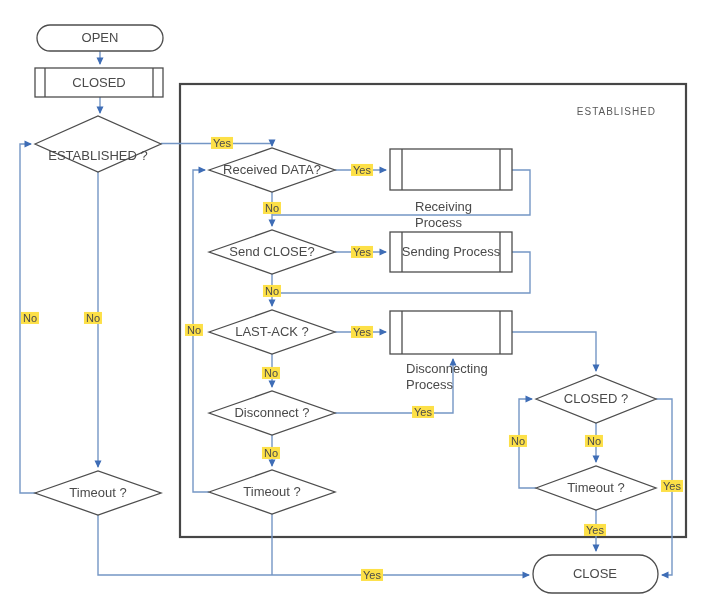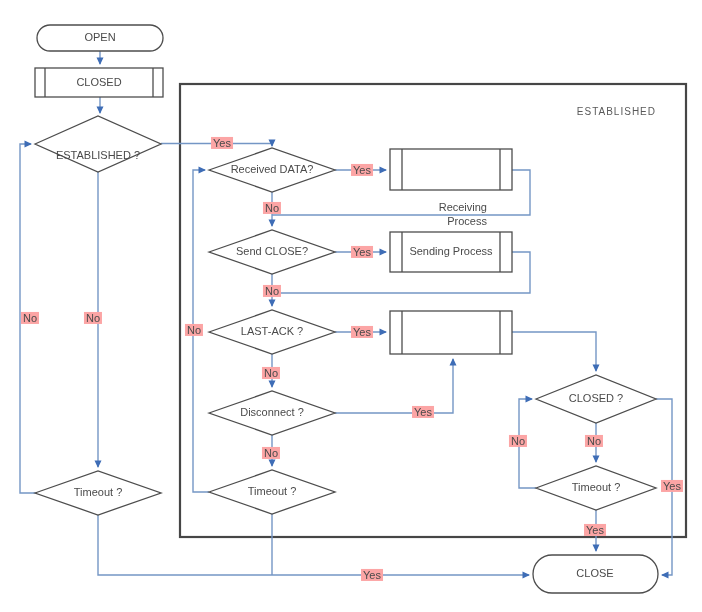--- a/index.html
+++ b/index.html
@@ -9,28 +9,28 @@
     font-family:"Liberation Sans",sans-serif;
   }
   #stage svg{position:absolute;left:0;top:0;}
   .shape{fill:#ffffff;stroke:var(--shape,#4d4d4d);stroke-width:1.3px;}
   .bar{stroke:var(--shape,#4d4d4d);stroke-width:1.3px;}
   .region{fill:none;stroke:var(--region,#464646);stroke-width:2.2px;}
   .edge{fill:none;stroke:var(--line,#7496c5);stroke-width:1.4px;}
   .arrhead{fill:var(--arrow,#3e6db6);stroke:none;}
   .lbl{
     position:absolute;transform:translate(-50%,-50%);
-    font-size:11px;line-height:1.25;color:var(--text,#4a4a4a);
-    text-align:right;white-space:nowrap;
+    font-size:13px;line-height:1.25;color:var(--text,#4a4a4a);
+    text-align:left;white-space:nowrap;
   }
   .lbl.wrap{white-space:normal;margin-top:45px;}
   .elbl{
     position:absolute;transform:translate(-50%,-50%);
     font-size:11px;line-height:1.1;color:var(--text,#4a4a4a);
-    background:#fca5a5;padding:0 2px;white-space:nowrap;
+    background:#fde047;padding:0 2px;white-space:nowrap;
   }
   .region-lbl{
     position:absolute;left:556px;top:106px;width:100px;text-align:right;
     font-size:10px;letter-spacing:1px;color:#595959;white-space:nowrap;
   }
 </style>
 </head>
 <body>
 
 <div id="stage">
@@ -109,20 +109,21 @@
   <div class="region-lbl">ESTABLISHED</div>
 
   <div class="lbl" style="left:100px;top:38px">OPEN</div>
   <div class="lbl" style="left:99px;top:83px">CLOSED</div>
   <div class="lbl" style="left:98px;top:156px">ESTABLISHED ?</div>
   <div class="lbl" style="left:272px;top:170px">Received DATA?</div>
   <div class="lbl wrap" style="left:451px;top:170px;width:72px">Receiving Process</div>
   <div class="lbl" style="left:272px;top:252px">Send CLOSE?</div>
   <div class="lbl" style="left:451px;top:252px">Sending Process</div>
   <div class="lbl" style="left:272px;top:332px">LAST-ACK ?</div>
+  <div class="lbl wrap" style="left:451px;top:332px;width:90px">Disconnecting Process</div>
   <div class="lbl" style="left:272px;top:413px">Disconnect ?</div>
   <div class="lbl" style="left:272px;top:492px">Timeout ?</div>
   <div class="lbl" style="left:98px;top:493px">Timeout ?</div>
   <div class="lbl" style="left:596px;top:399px">CLOSED ?</div>
   <div class="lbl" style="left:596px;top:488px">Timeout ?</div>
   <div class="lbl" style="left:595px;top:574px">CLOSE</div>
 
   <div class="elbl" style="left:222px;top:143px">Yes</div>
   <div class="elbl" style="left:93px;top:318px">No</div>
   <div class="elbl" style="left:30px;top:318px">No</div>

